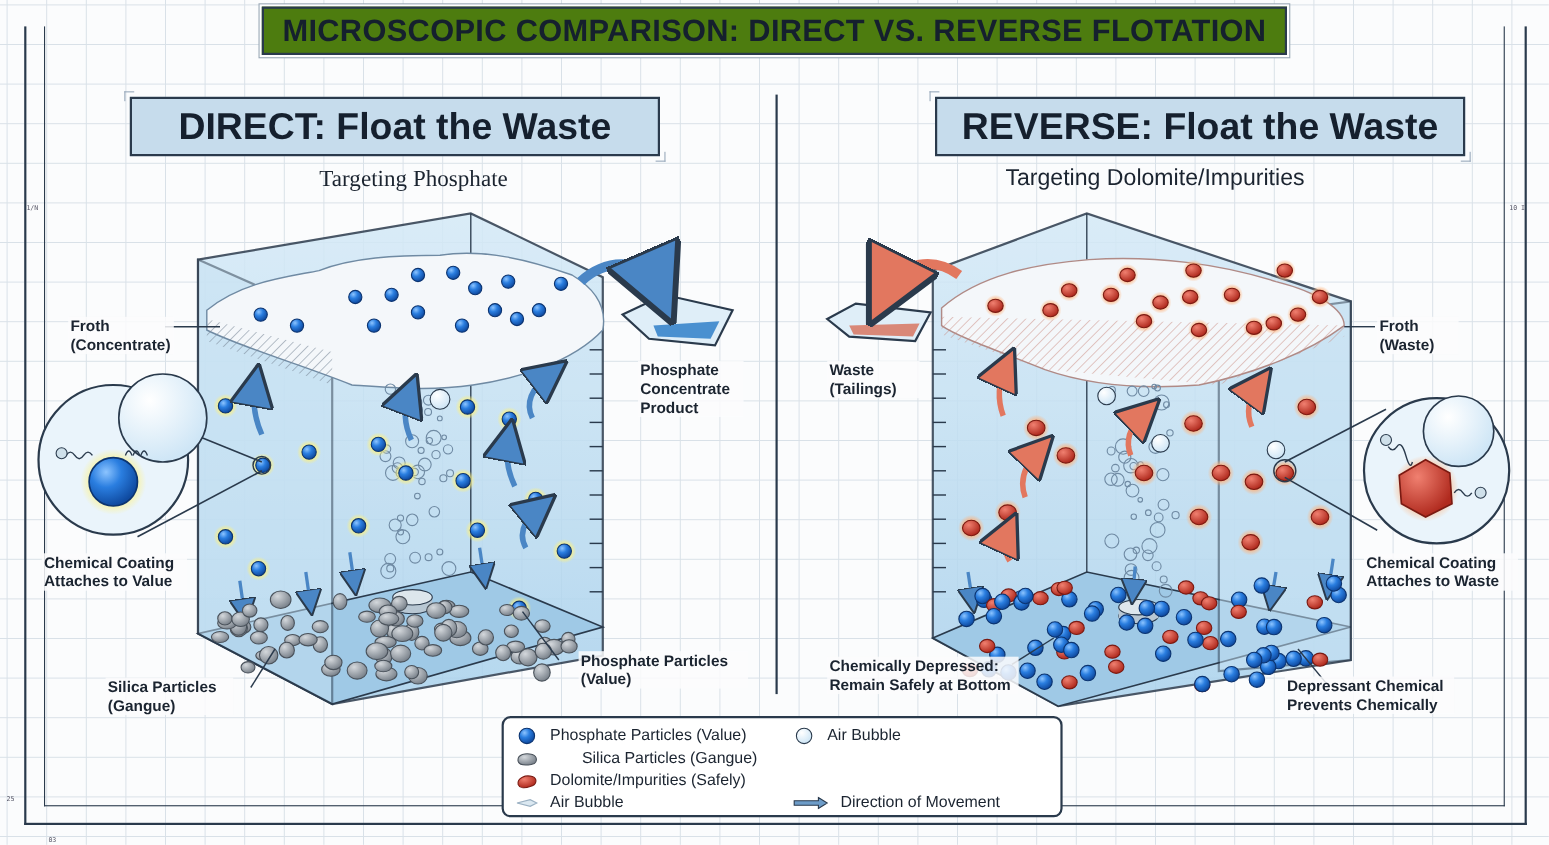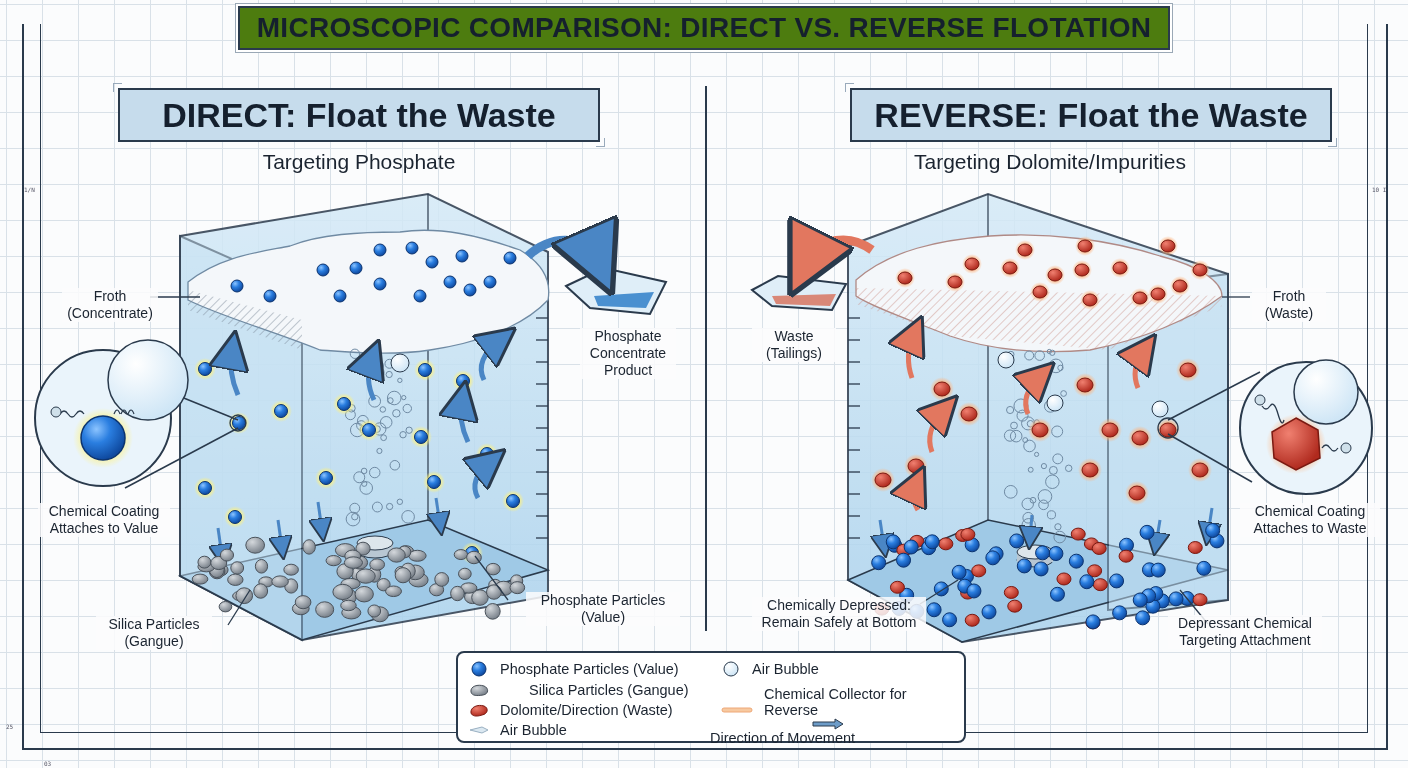--- a/index.html
+++ b/index.html
@@ -31,25 +31,25 @@
     font-weight: bold; font-size: 34px; color: #15202e;
   }
   .panel-title::before, .panel-title::after {
     content: ""; position: absolute; width: 8px; height: 8px; border: 1.5px solid #9ab; 
   }
   .panel-title::before { left: -7px; top: -7px; border-right: none; border-bottom: none; }
   .panel-title::after { right: -7px; bottom: -7px; border-left: none; border-top: none; }
   .pt-left { left: 118px; top: 88px; width: 478px; }
   .pt-right { left: 810px; top: 88px; width: 478px; margin-left: 40px; }
   .subtitle { position: absolute; font-size: 21px; color: #1b2430; text-align: center; }
-  .st-left { left: 149px; top: 150px; width: 420px; }
+  .st-left { left: 166px; top: 150px; width: 420px; font-family: Liberation Serif, serif; }
   .st-right { left: 830px; top: 150px; width: 440px; }
   .label {
-    position: absolute; font-size: 14px; line-height: 17px; text-align: center; color: #1b2430;
-    background: rgba(251,252,253,0.85); padding: 0 2px;
+    position: absolute; font-size: 14px; line-height: 17px; text-align: left; color: #1b2430;
+    background: rgba(251,252,253,0.85); padding: 0 2px; font-weight: bold;
   }
   svg.scene { position: absolute; left: 0; top: 0; }
   .legend {
     position: absolute; left: 456px; top: 651px; width: 506px; height: 88px;
     background: #ffffff; border: 2px solid #2a3a4c; border-radius: 8px;
   }
   .legend-item { position: absolute; display: flex; align-items: flex-end; font-size: 14.5px; color: #1b2430; height: 20px; }
   .legend-item .sw { width: 22px; height: 16px; margin-right: 10px; display: inline-flex; align-items: center; justify-content: center; }
 </style>
 </head>
@@ -602,21 +602,21 @@
 <div class="label" style="left:1240px;top:503px;width:136px;">
   <div>Chemical Coating</div>
   <div>Attaches to Waste</div>
 </div>
 <div class="label" style="left:752px;top:597px;width:170px;">
   <div>Chemically Depressed:</div>
   <div>Remain Safely at Bottom</div>
 </div>
 <div class="label" style="left:1168px;top:615px;width:150px;">
   <div>Depressant Chemical</div>
-  <div>Targeting Attachment</div>
+  <div>Prevents Chemically</div>
 </div>
 
 <div class="legend">
   <div class="legend-item" style="left:10px;top:4px;">
     <span class="sw">
         <svg width="18" height="18">
           <circle cx="9" cy="9" r="7" fill="url(#gPhos)" stroke="#0c3470"></circle>
         </svg>
       </span>
     <span>Phosphate Particles (Value)</span>
@@ -628,47 +628,39 @@
         </svg>
       </span>
     <span>Silica Particles (Gangue)</span>
   </div>
   <div class="legend-item" style="left:10px;top:45px;">
     <span class="sw">
         <svg width="22" height="16">
           <path d="M3,11 C2,5 10,2 16,4 C21,6 20,12 14,13 C8,15 4,14 3,11 Z" fill="url(#gDol)" stroke="#7a1a12"></path>
         </svg>
       </span>
-    <span>Dolomite/Direction (Waste)</span>
+    <span>Dolomite/Impurities (Safely)</span>
   </div>
   <div class="legend-item" style="left:10px;top:65px;">
     <span class="sw">
         <svg width="22" height="12">
           <path d="M2,6 L14,3 L20,6 L14,9 Z" fill="#dbe8f1" stroke="#9ab0c2"></path>
         </svg>
       </span>
     <span>Air Bubble</span>
   </div>
   <div class="legend-item" style="left:262px;top:4px;">
     <span class="sw">
         <svg width="18" height="18">
           <circle cx="9" cy="9" r="7" fill="url(#gBub)" stroke="#2a3a4c"></circle>
         </svg>
       </span>
     <span>Air Bubble</span>
   </div>
-  <div class="legend-item" style="left:262px;top:45px;">
-    <span class="sw" style="width:34px;">
-        <svg width="34" height="10">
-          <rect x="2" y="3" width="30" height="4" rx="2" fill="#f7c9a0" stroke="#eea878"></rect>
-        </svg>
-      </span>
-    <span>Chemical Collector for Reverse</span>
-  </div>
-  <div class="legend-item" style="left:252px;top:65px;flex-direction:column;">
+  <div class="legend-item" style="left:262px;top:65px;">
     <span class="sw" style="width:34px;">
         <svg width="34" height="12">
           <path d="M2,4 L24,4 L24,1 L32,6 L24,11 L24,8 L2,8 Z" fill="#6d9cc8" stroke="#2a3a4c"></path>
         </svg>
       </span>
     <span>Direction of Movement</span>
   </div>
 </div>
 
 </body></html>

